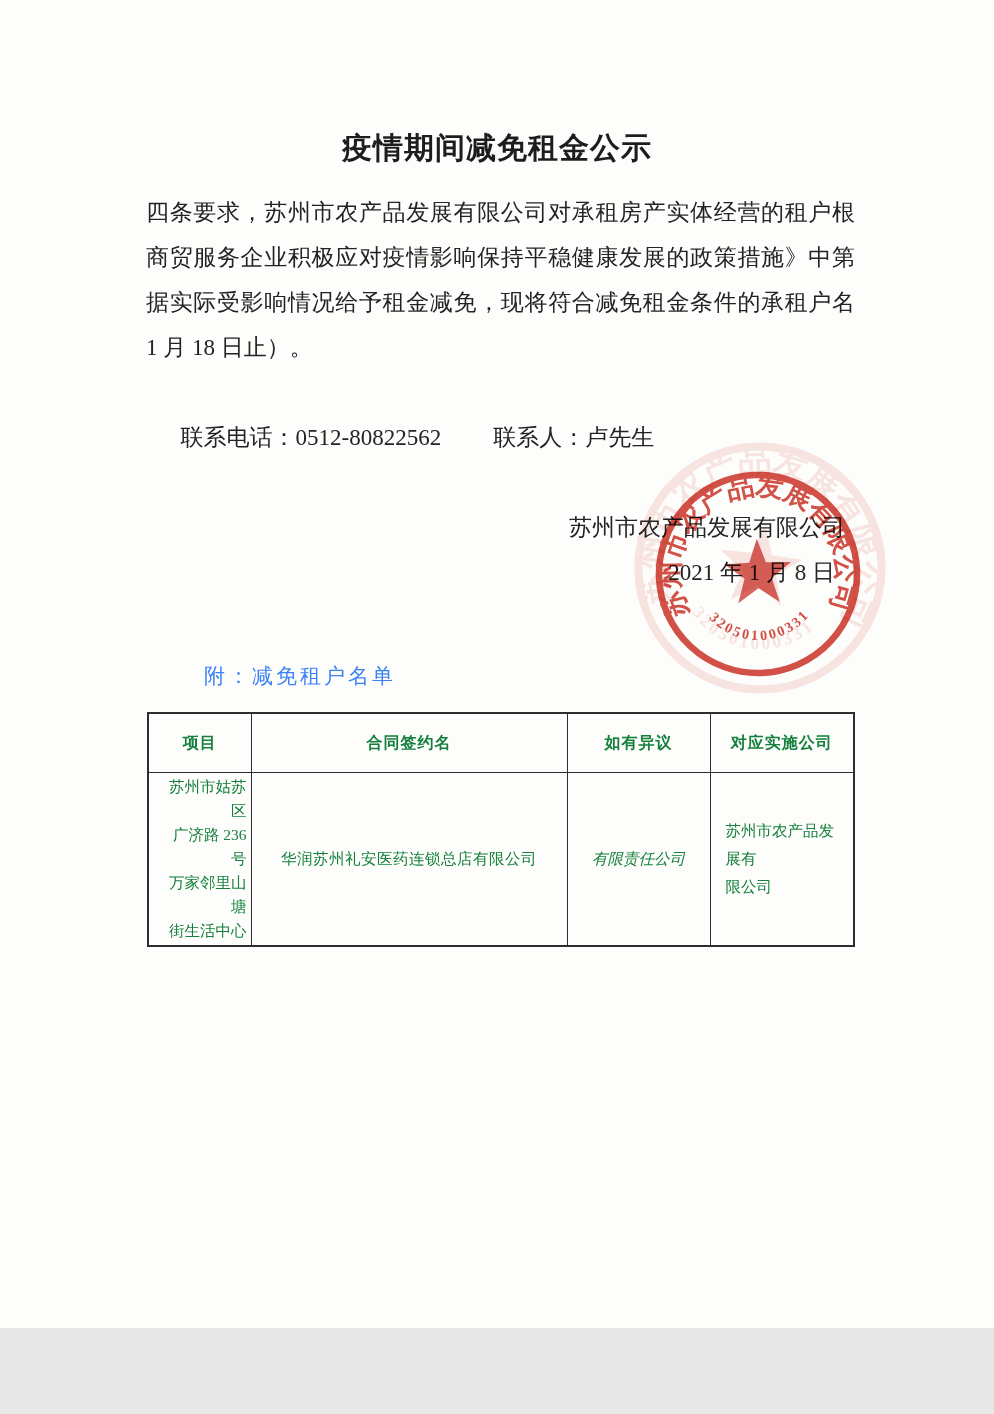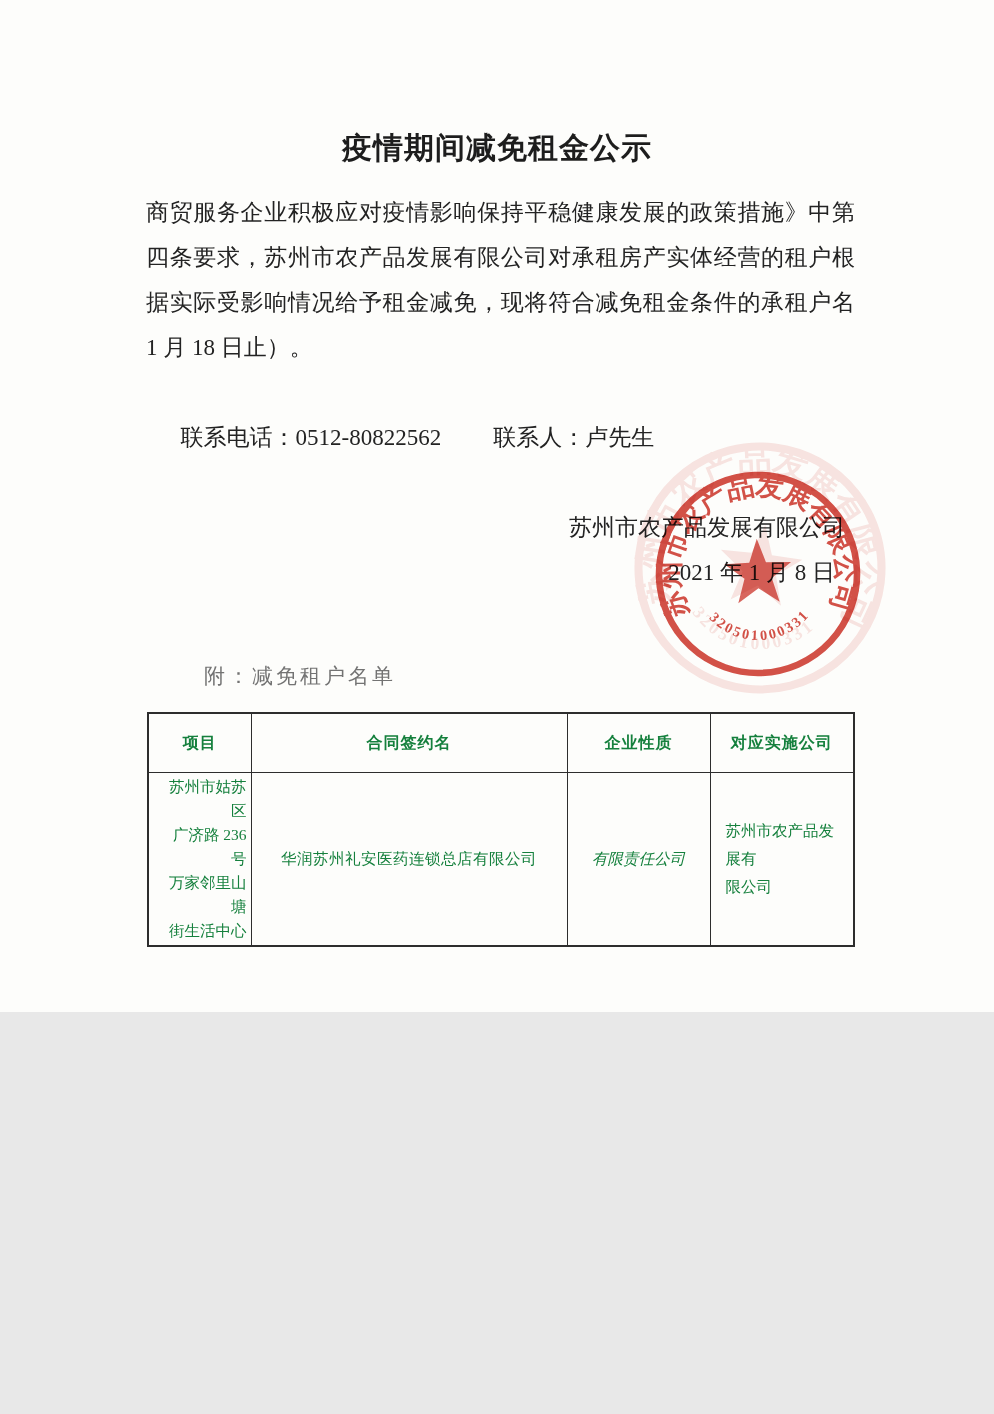--- a/index.html
+++ b/index.html
@@ -1,18 +1,18 @@
 <!DOCTYPE html>
 <html><head>
 <meta charset="utf-8">
 <style>
   html,body{margin:0;padding:0;background:#e8e8e8;}
   .page{
     position:relative;
-    width:994px;height:1012px;
+    width:994px;height:1328px;
     margin:0 auto;
     background:#fdfdfb;
     overflow:hidden;
     font-family:"Liberation Serif","DejaVu Serif",serif;
     color:#232323;
   }
   .title{
     position:absolute;top:128px;left:0;width:100%;
     margin:0;text-align:center;
     font-size:30px;font-weight:700;letter-spacing:1px;
@@ -24,21 +24,21 @@
     z-index:1;
   }
   .ln{margin:0;padding:0;white-space:pre-wrap;}
   .ln.j{text-align:justify;text-align-last:justify;}
   .ln.ind{text-indent:52px;}
   .contact .person{margin-left:52px;}
   .sig-company{text-align:right;padding-right:10px;}
   .sig-date{text-align:right;padding-right:20px;}
   .attach{
     position:absolute;left:204px;top:662px;
-    font-size:21px;letter-spacing:3px;color:#737373;
+    font-size:21px;letter-spacing:3px;color:#3b82f6;
   }
   table.roster{
     position:absolute;left:147px;top:712px;width:706px;
     border-collapse:collapse;table-layout:fixed;
     font-family:"Liberation Serif","DejaVu Serif",serif;
     color:#15803d;
     background:transparent;
     border:2px solid #2d2d2d;
   }
   table.roster th,table.roster td{
@@ -70,22 +70,22 @@
   .seal text{font-family:"Liberation Serif","DejaVu Serif",serif;font-weight:700;}
 </style>
 </head>
 <body>
 
 <div class="page">
 
   <h1 class="title">疫情期间减免租金公示</h1>
 
   <div class="body-text">
+    <p class="ln j">四条要求，苏州市农产品发展有限公司对承租房产实体经营的租户根</p>
     <p class="ln j">商贸服务企业积极应对疫情影响保持平稳健康发展的政策措施》中第</p>
-    <p class="ln j">四条要求，苏州市农产品发展有限公司对承租房产实体经营的租户根</p>
     <p class="ln j">据实际受影响情况给予租金减免，现将符合减免租金条件的承租户名</p>
     <p class="ln">1 月 18 日止）。</p>
     <p class="ln ind contact">
       <span>联系电话：0512-80822562</span><span class="person">联系人：卢先生</span>
     </p>
     <p class="ln sig-company">苏州市农产品发展有限公司</p>
     <p class="ln sig-date">2021 年 1 月 8 日</p>
   </div>
 
   <div class="attach">附：减免租户名单</div>
@@ -94,21 +94,21 @@
     <colgroup>
       <col style="width:103px">
         <col style="width:316px">
         <col style="width:143px">
         <col style="width:144px">
     </colgroup>
     <thead>
       <tr>
         <th>项目</th>
         <th>合同签约名</th>
-        <th>企业性质</th>
+        <th>如有异议</th>
         <th>对应实施公司</th>
       </tr>
     </thead>
     <tbody>
       <tr>
         <td class="c0">苏州市姑苏区
 广济路 236 号
 万家邻里山塘
 街生活中心</td>
         <td class="c1">华润苏州礼安医药连锁总店有限公司</td>

